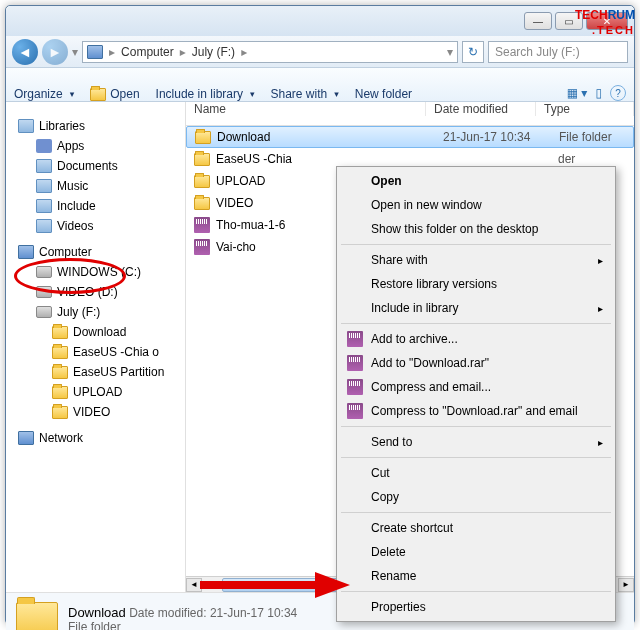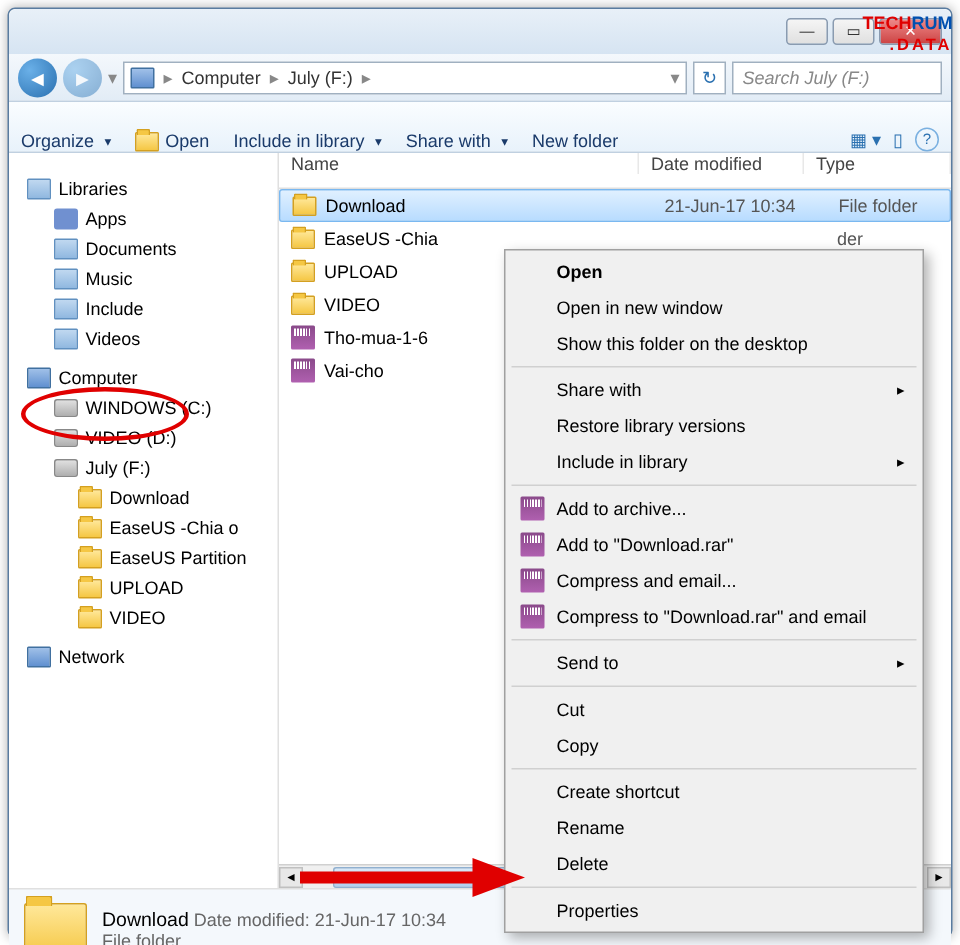--- a/index.html
+++ b/index.html
@@ -6,21 +6,21 @@
 body{background:#fff;width:640px;height:630px;position:relative;overflow:hidden}
 .window{position:absolute;top:5px;left:5px;width:630px;height:620px;border:1px solid #5a7ca0;border-radius:5px;background:#fff;box-shadow:0 0 8px rgba(0,0,0,.3)}
 .titlebar{height:30px;background:linear-gradient(#e8f0f8,#d6e4f2);border-radius:5px 5px 0 0;display:flex;justify-content:flex-end;align-items:center;padding:0 6px;gap:3px}
 .winbtn{width:28px;height:18px;border:1px solid #8a9bb0;border-radius:3px;background:linear-gradient(#f5f5f5,#e0e0e0);display:flex;align-items:center;justify-content:center;font-size:10px;color:#333}
 .winbtn.close{background:linear-gradient(#e88,#c44);color:#fff;width:42px}
 .navbar{height:32px;background:linear-gradient(#f4f8fc,#e2ecf6);border-bottom:1px solid #c0d0e0;display:flex;align-items:center;padding:0 6px;gap:4px}
 .navbtn{width:26px;height:26px;border-radius:13px;background:radial-gradient(circle at 30% 30%,#6ab0e8,#2a70b0);display:flex;align-items:center;justify-content:center;color:#fff;font-size:14px}
 .addr{flex:1;height:22px;border:1px solid #a0b0c0;background:#fff;display:flex;align-items:center;padding:0 4px;gap:6px}
 .addr span{color:#333}
 .addr .sep{color:#888}
-.search{width:140px;height:22px;border:1px solid #a0b0c0;background:#fff;color:#888;padding:0 6px;display:flex;align-items:center;font-style:italic}
+.search{width:140px;height:22px;border:1px solid #a0b0c0;background:#fff;color:#888;padding:0 6px;display:flex;align-items:center;}
 .toolbar{height:34px;background:linear-gradient(#fafdff,#e8f2fb);border-bottom:1px solid #c0d0e0;display:flex;align-items:flex-end;padding:0 8px;gap:16px;color:#1a3a6a}
 .toolbar .tbitem{display:flex;align-items:center;gap:4px}
 .toolbar .drop::after{content:"▾";margin-left:3px;font-size:9px}
 .tbicons{margin-left:auto;display:flex;gap:8px;align-items:center}
 .content{display:flex;height:490px}
 .sidebar{width:180px;border-right:1px solid #e0e0e0;padding:8px 4px;overflow:hidden}
 .tree{list-style:none}
 .tree li{padding:3px 4px 3px 20px;white-space:nowrap;display:flex;align-items:center;gap:5px;position:relative}
 .tree li.top{padding-left:8px;margin-top:6px;font-weight:400}
 .tree li.sub{padding-left:26px}
@@ -261,29 +261,29 @@
         <span class="rar-icon"></span>
         <span>Compress to "Download.rar" and email</span>
       </div>
   <div class="sep"></div>
   <div class="mi arrow">Send to</div>
   <div class="sep"></div>
   <div class="mi">Cut</div>
   <div class="mi">Copy</div>
   <div class="sep"></div>
   <div class="mi">Create shortcut</div>
+  <div class="mi">Delete</div>
   <div class="mi">Rename</div>
-  <div class="mi">Delete</div>
   <div class="sep"></div>
   <div class="mi">Properties</div>
  </div>
 
 </div>
 
 <svg class="arrowhl" width="160" height="30">
  <line x1="0" y1="15" x2="120" y2="15" stroke="#e00000" stroke-width="8"></line>
  <polygon points="115,2 150,15 115,28" fill="#e00000"></polygon>
 </svg>
 
 <div class="watermark">
  <span class="t">TECH</span><span class="r">RUM</span>
- <span class="i">.DATA</span>
+ <span class="i">.TECH</span>
 </div>
 
 </body></html>

